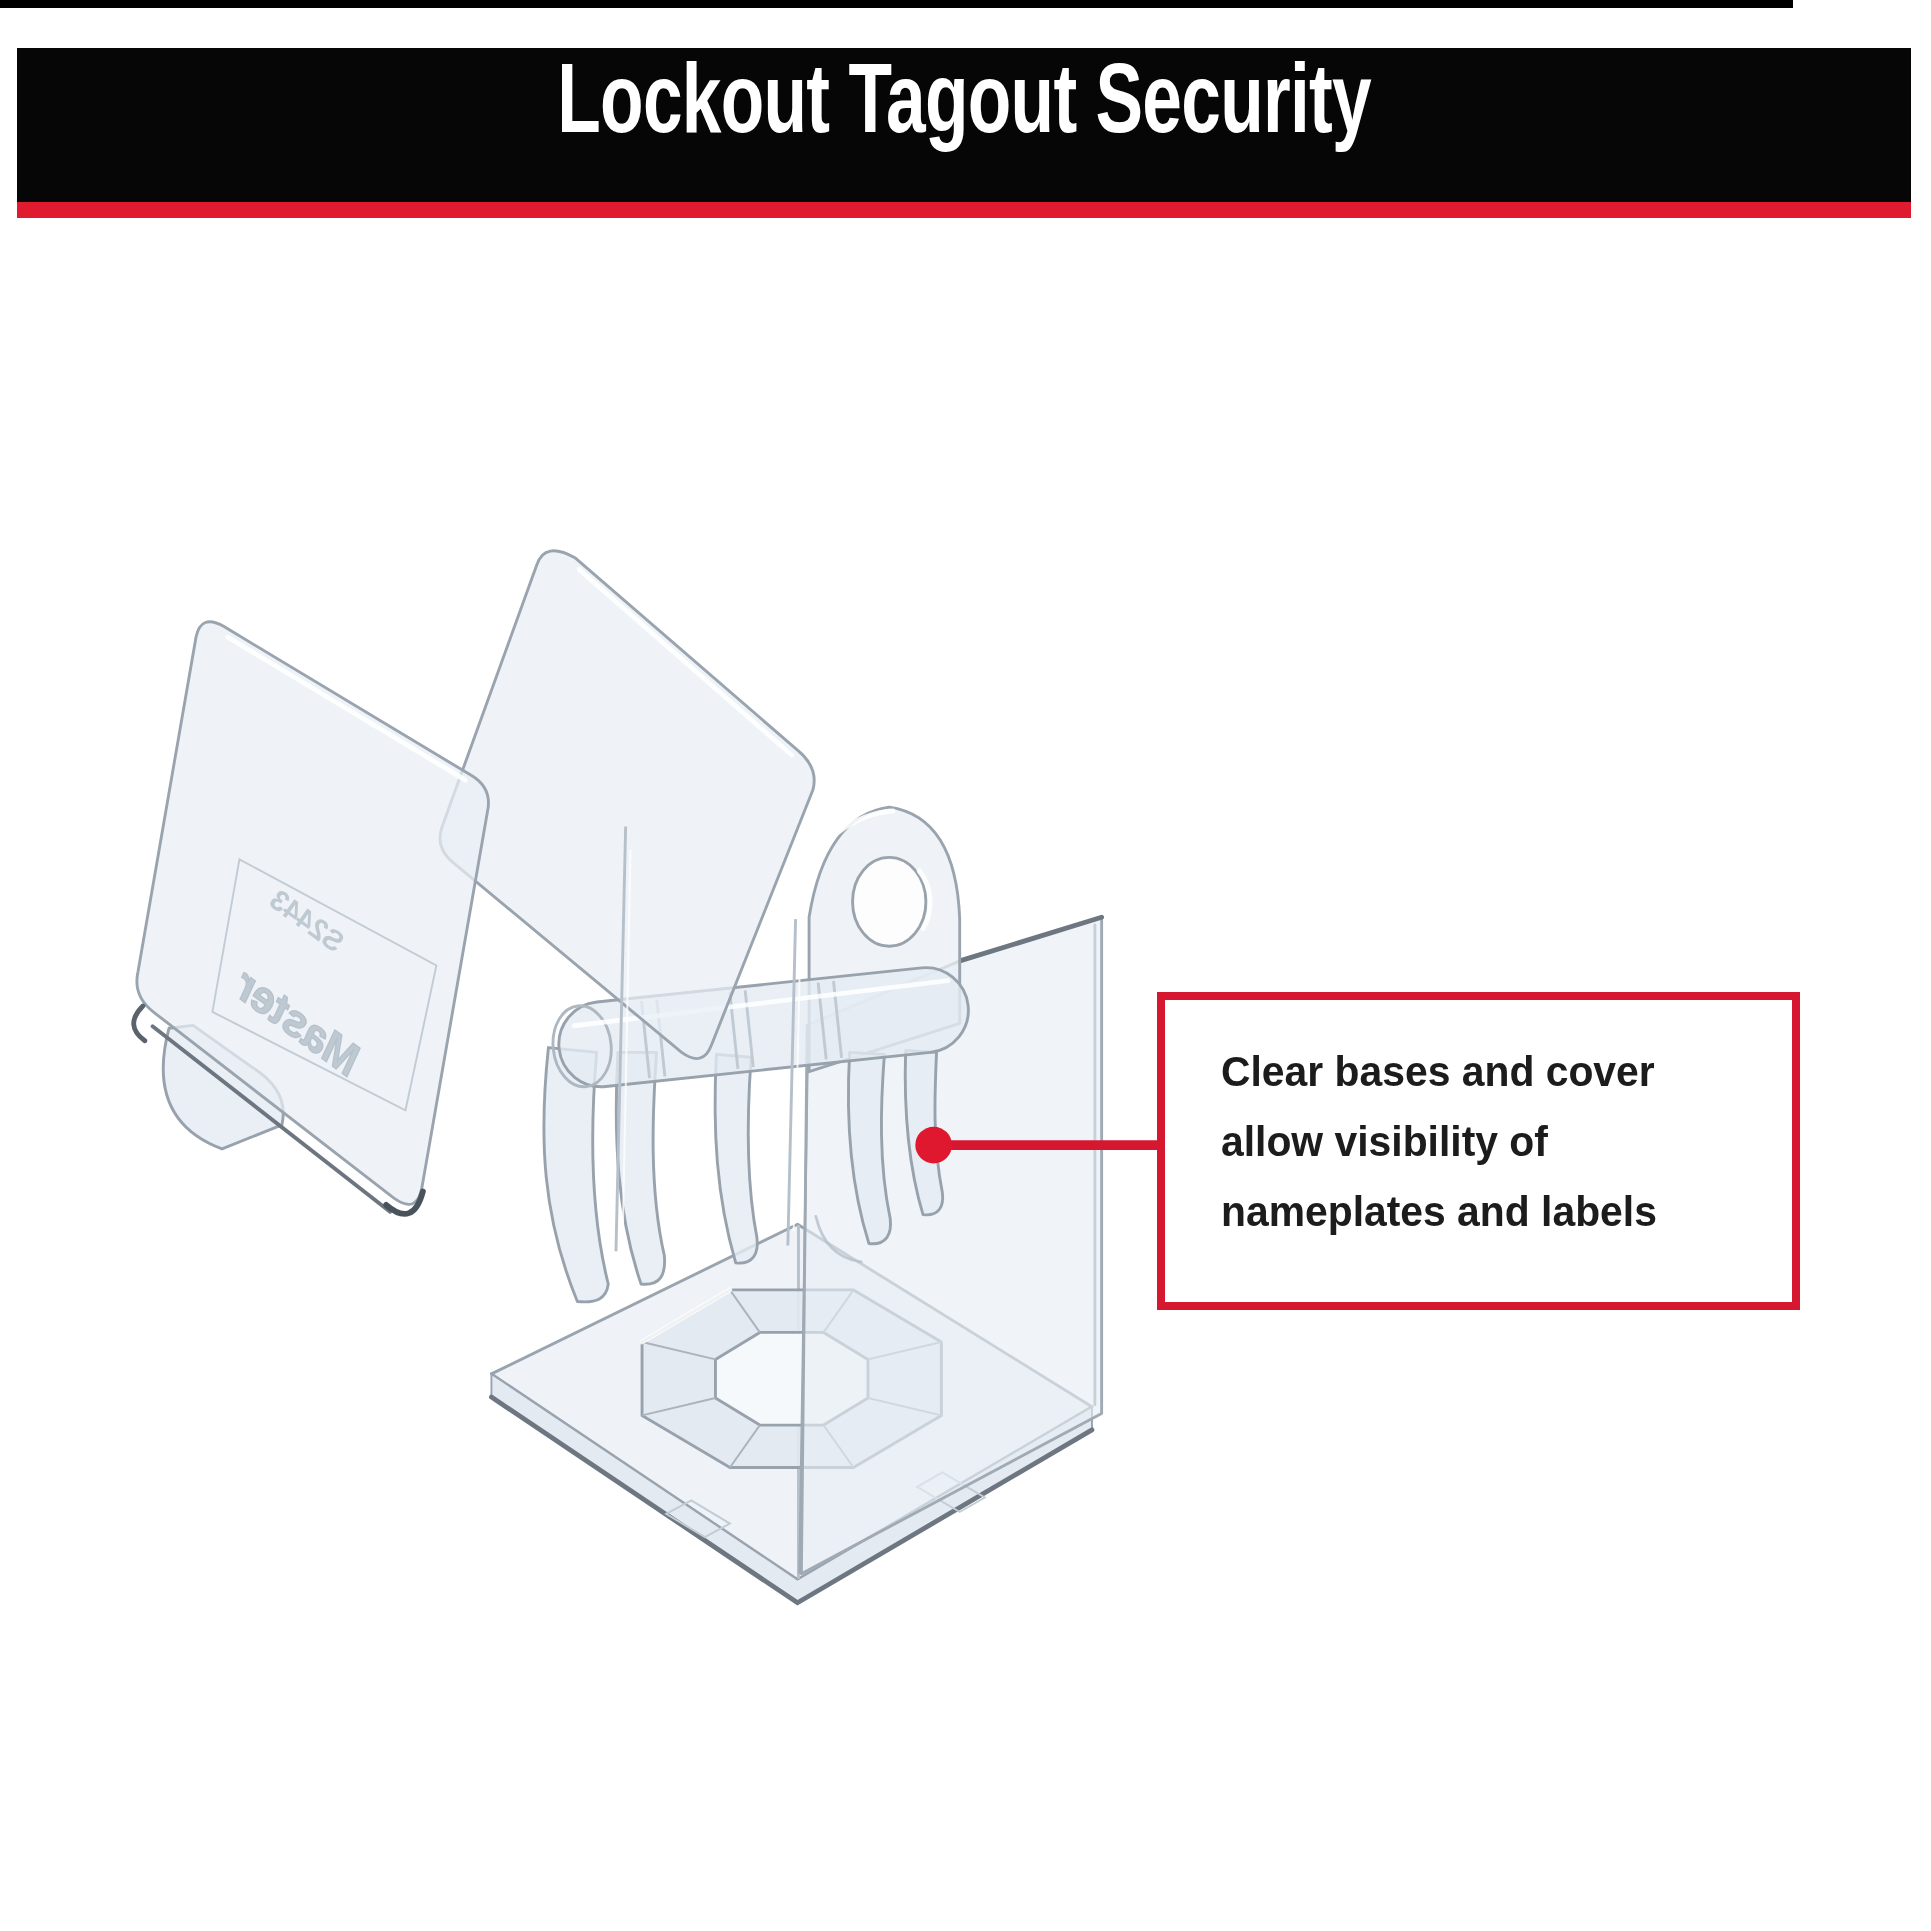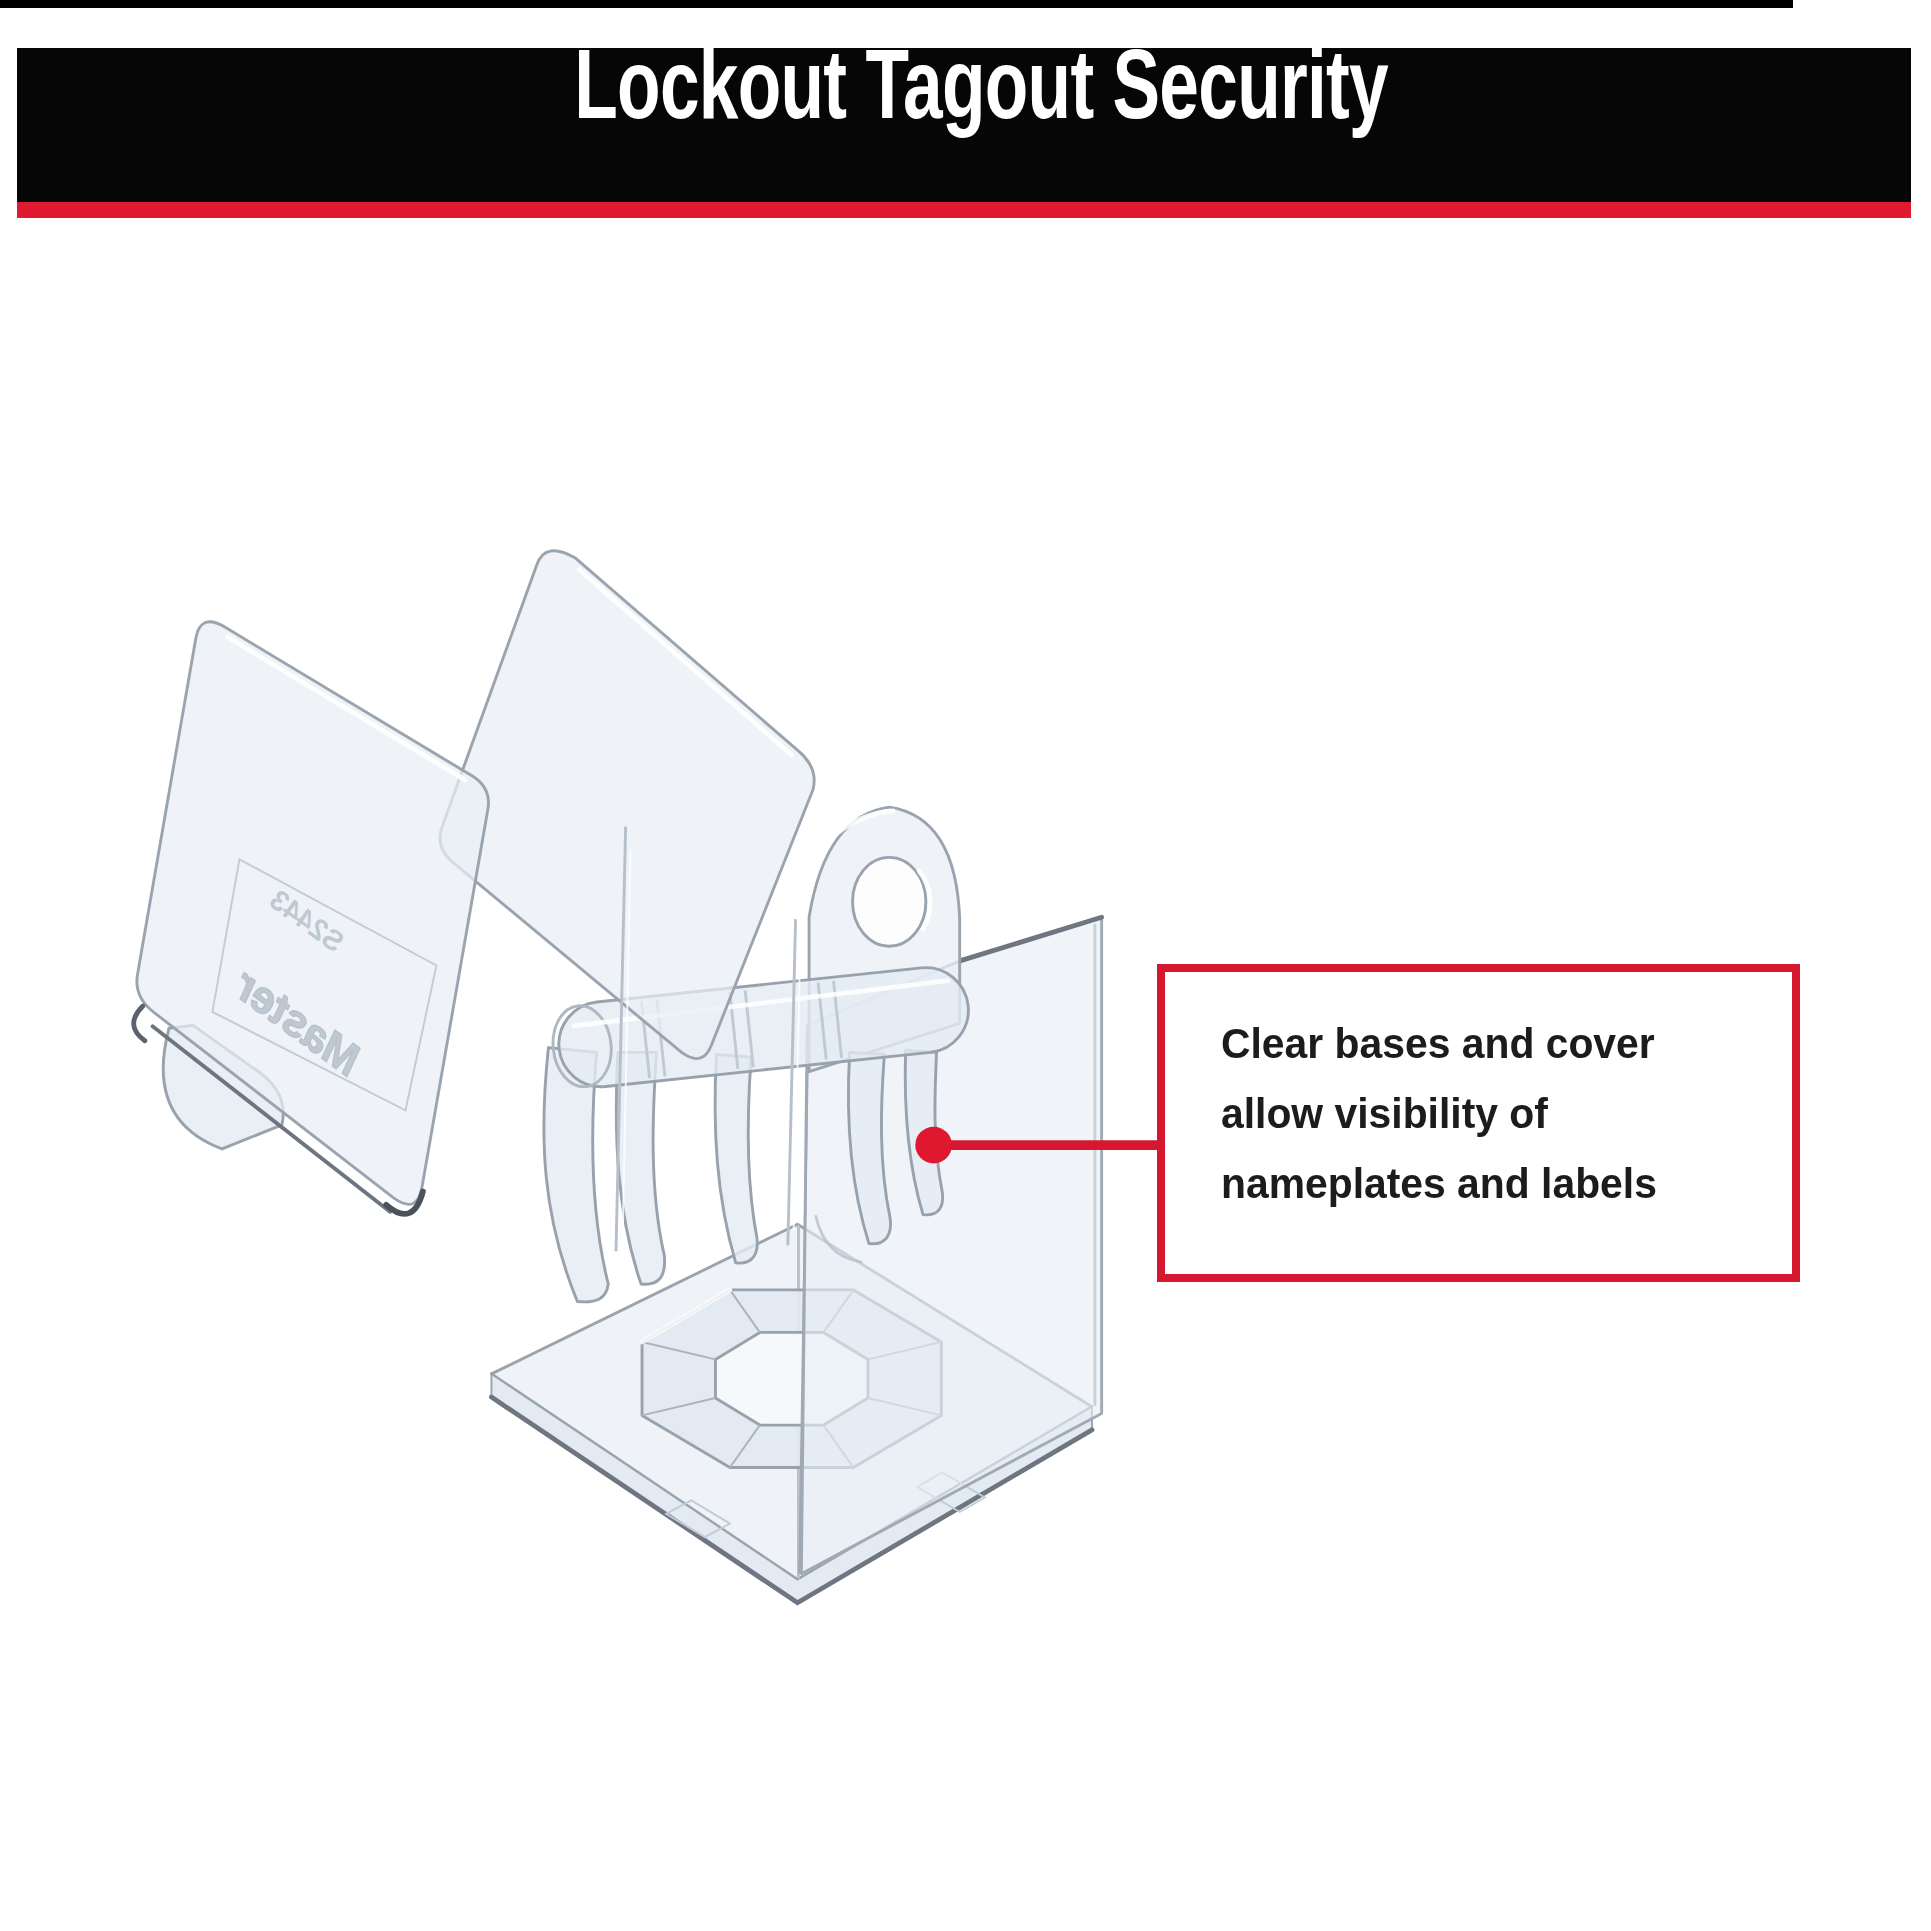--- a/index.html
+++ b/index.html
@@ -5,39 +5,39 @@
   html,body{margin:0;padding:0;background:#ffffff;}
   #canvas{
     position:relative;width:1931px;height:1931px;background:#ffffff;overflow:hidden;
     font-family:"Liberation Sans",sans-serif;
   }
   
   .top-partial-bar{position:absolute;left:0;top:0;width:1793px;height:7.7px;background:#000000;}
   .header-banner{position:absolute;left:17.4px;top:48px;width:1894px;height:154px;background:#060606;}
   .header-titlebox{
     position:absolute;left:17.4px;top:48px;width:1894px;height:85px;
-    display:flex;align-items:flex-end;justify-content:center;overflow:visible;margin-left:17px;
+    display:flex;align-items:flex-start;justify-content:center;overflow:visible;
   }
   .header-title{
     color:#ffffff;font-size:99px;font-weight:bold;line-height:1;white-space:nowrap;
     transform:scaleX(0.72);transform-origin:center bottom;letter-spacing:-1px;
   }
   .accent-stripe{position:absolute;left:17.4px;top:202px;width:1894px;height:16.4px;background:#e01b30;}
   
   svg.product{position:absolute;left:0;top:0;}
   .panel{fill:#e9eff5;fill-opacity:.72;stroke:#9aa4af;stroke-width:3;stroke-linejoin:round;}
   .panel2{fill:#e4ebf2;fill-opacity:.8;stroke:#98a2ad;stroke-width:3;stroke-linejoin:round;}
   .edge-dark{stroke:#6e7781;stroke-width:5;fill:none;stroke-linecap:round;}
   .edge-soft{stroke:#b7c1cb;stroke-width:3;fill:none;stroke-linecap:round;}
   .glint{stroke:#ffffff;stroke-width:5;fill:none;stroke-linecap:round;opacity:.85;}
   .etch{stroke:#c2ccd5;stroke-width:2;fill:none;}
   .etch-text{fill:#bfc9d2;font-weight:bold;}
   
   .callout-box{
-    position:absolute;left:1157px;top:964px;width:643px;height:318px;box-sizing:border-box;
+    position:absolute;left:1157px;top:992px;width:643px;height:318px;box-sizing:border-box;
     border:8.7px solid #d5182f;background:#ffffff;padding:36px 9.7px 0 56px;
   }
   .callout-line{
     font-size:43px;font-weight:bold;color:#1c1c1c;line-height:70px;white-space:nowrap;
     transform:scaleX(0.95);transform-origin:left center;
   }
 </style>
 </head>
 <body>
 

